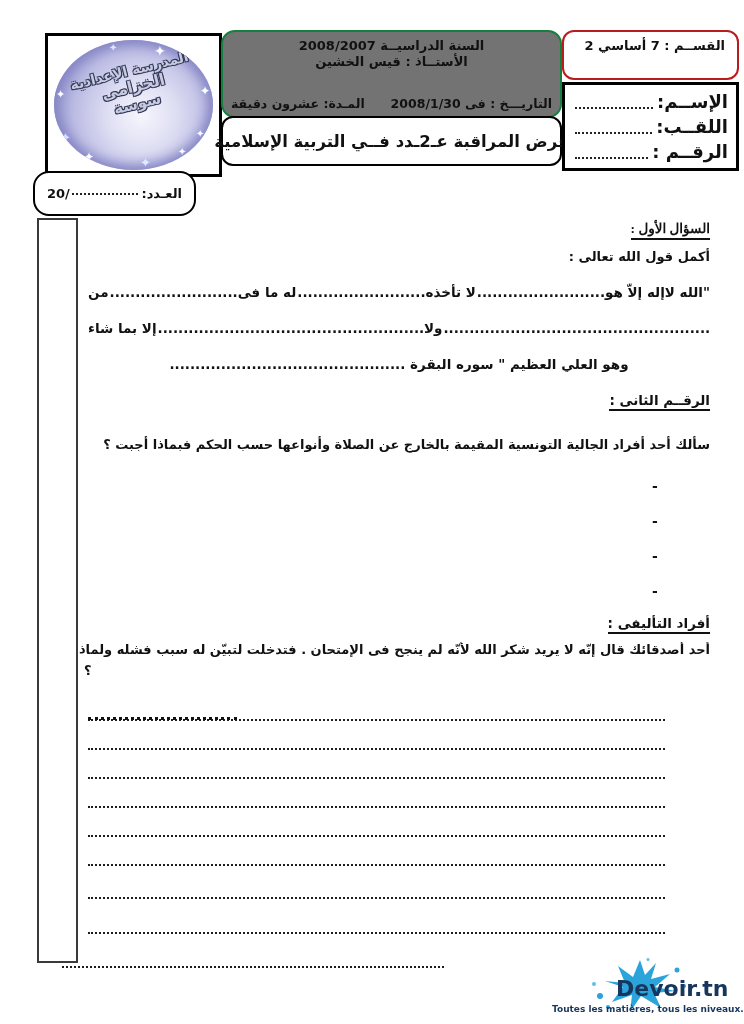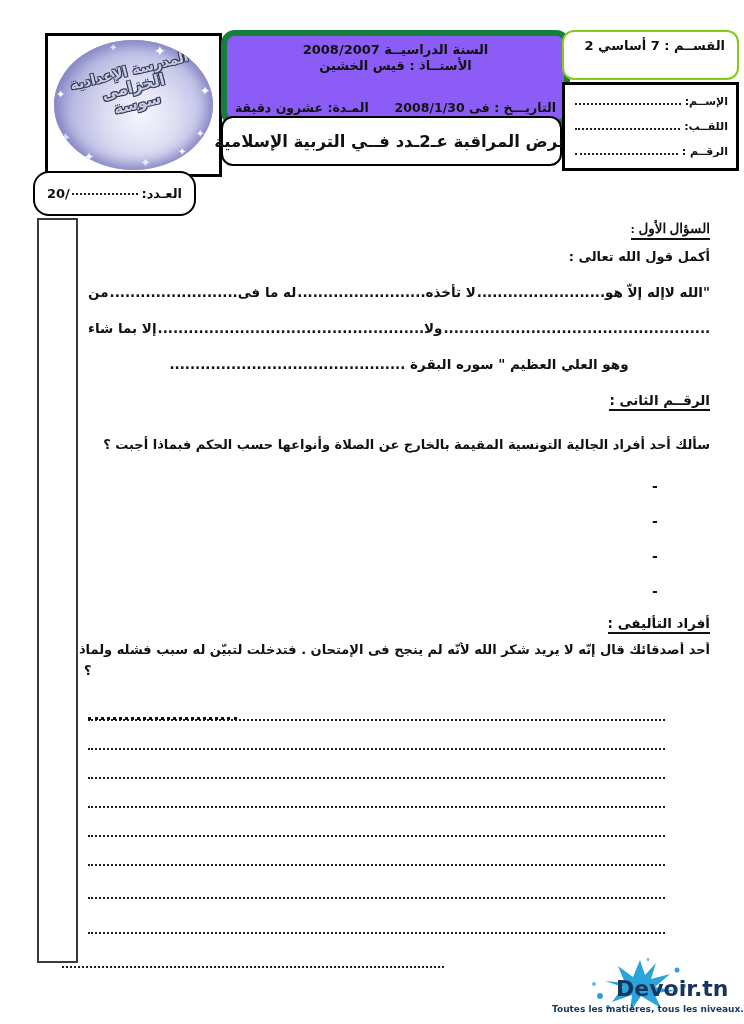--- a/index.html
+++ b/index.html
@@ -31,48 +31,48 @@
     text-align:center;font-weight:bold;line-height:1.15;
     color:#c7cbdd;
     text-shadow:1px 1px 0 #34395a,-1px -1px 0 #34395a,1px -1px 0 #34395a,-1px 1px 0 #34395a;
   }
   .logo-text .l1{font-size:14px;}
   .logo-text .l2{font-size:16px;}
   .logo-text .l3{font-size:15px;}
 
   .center-box{
     position:absolute;left:221px;top:30px;width:337px;height:84px;
-    border:6px solid #15803d;border-radius:14px;background:#8b5cf6;
+    border:2px solid #15803d;border-radius:14px;background:#737373;
     direction:rtl;
   }
   .center-box .year{margin-top:6px;text-align:center;font-weight:bold;font-size:13px;}
   .center-box .teacher{text-align:center;font-weight:bold;font-size:13px;margin-top:1px;}
   .center-box .date-row{
     position:absolute;bottom:5px;left:0;right:0;
     display:flex;justify-content:space-between;direction:rtl;
     padding:0 8px;font-weight:bold;font-size:12.5px;
   }
   .exam-box{
     position:absolute;left:221px;top:116px;width:337px;height:46px;
     border:2px solid #000;border-radius:12px;background:#fff;
     display:flex;align-items:center;justify-content:center;
     direction:rtl;font-weight:bold;font-size:16.5px;white-space:nowrap;
   }
   .class-box{
     position:absolute;left:562px;top:30px;width:177px;height:50px;
-    border:2px solid #84cc16;border-radius:12px;background:#fff;
+    border:2px solid #b91c1c;border-radius:12px;background:#fff;
     direction:rtl;font-weight:bold;font-size:13px;padding:6px 12px;box-sizing:border-box;
   }
   .student-box{
     position:absolute;left:562px;top:82px;width:177px;height:89px;
     border:3px solid #000;background:#fff;box-sizing:border-box;
     display:flex;flex-direction:column;justify-content:space-around;
     padding:4px 8px;direction:rtl;
   }
-  .field{display:flex;align-items:flex-end;direction:rtl;font-weight:bold;font-size:11px;justify-content:center;}
+  .field{display:flex;align-items:flex-end;direction:rtl;font-weight:bold;font-size:18px;justify-content:center;}
   .leader{flex:1;border-bottom:2px dotted #222;margin:0 4px 3px 2px;height:2px;}
   .score-box{
     position:absolute;left:33px;top:171px;width:163px;height:45px;
     border:2px solid #000;border-radius:16px;background:#fff;box-sizing:border-box;
     display:flex;align-items:center;direction:rtl;
     padding:0 12px;font-weight:bold;font-size:13px;
   }
   .score-box .leader{margin-bottom:2px;}
   
   .margin-col{

